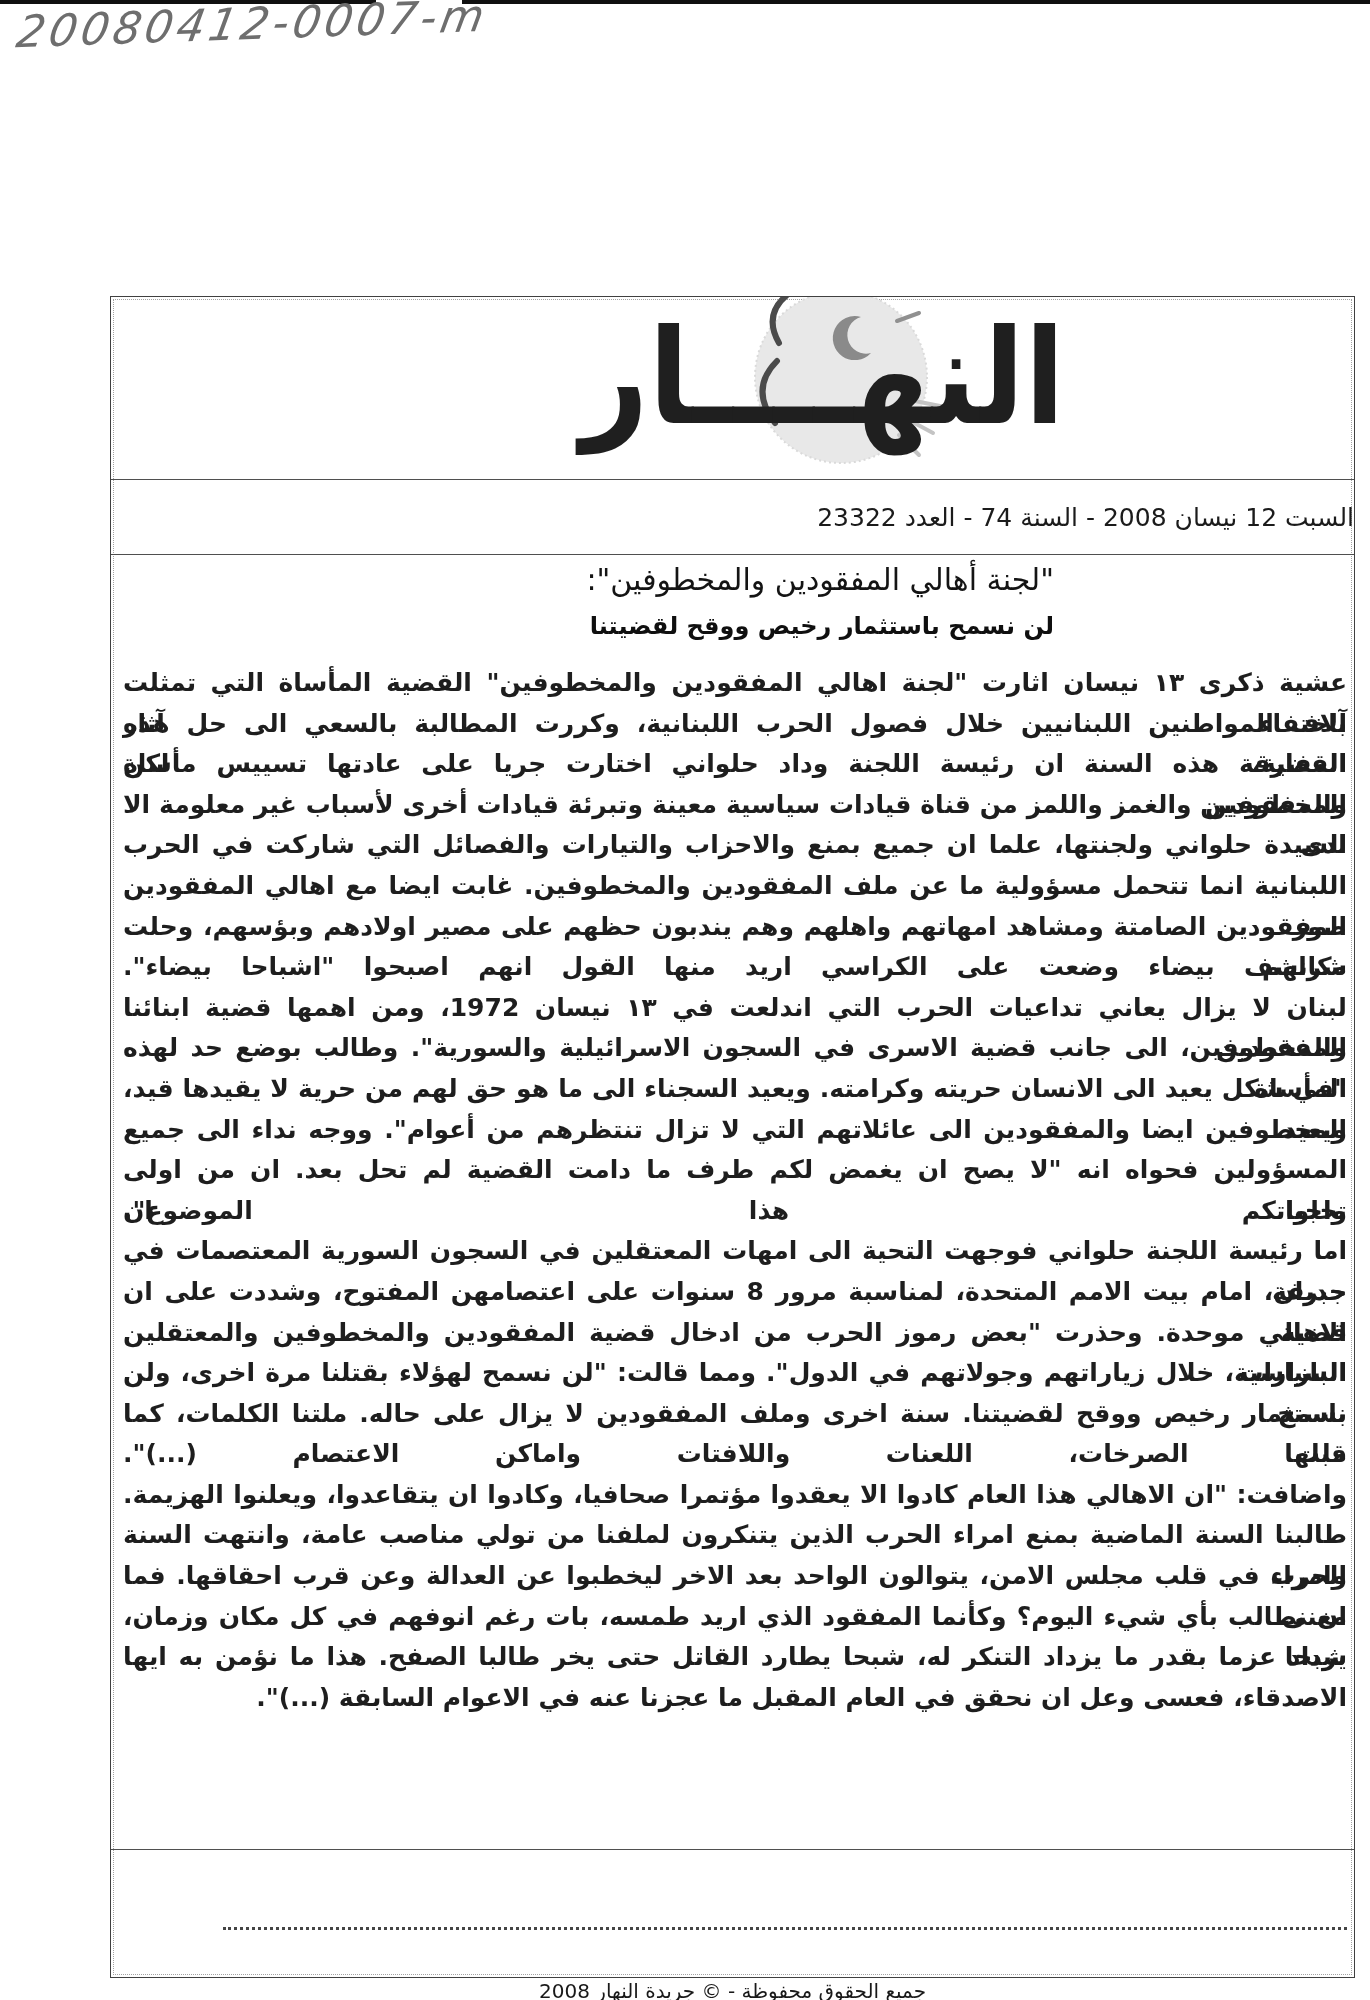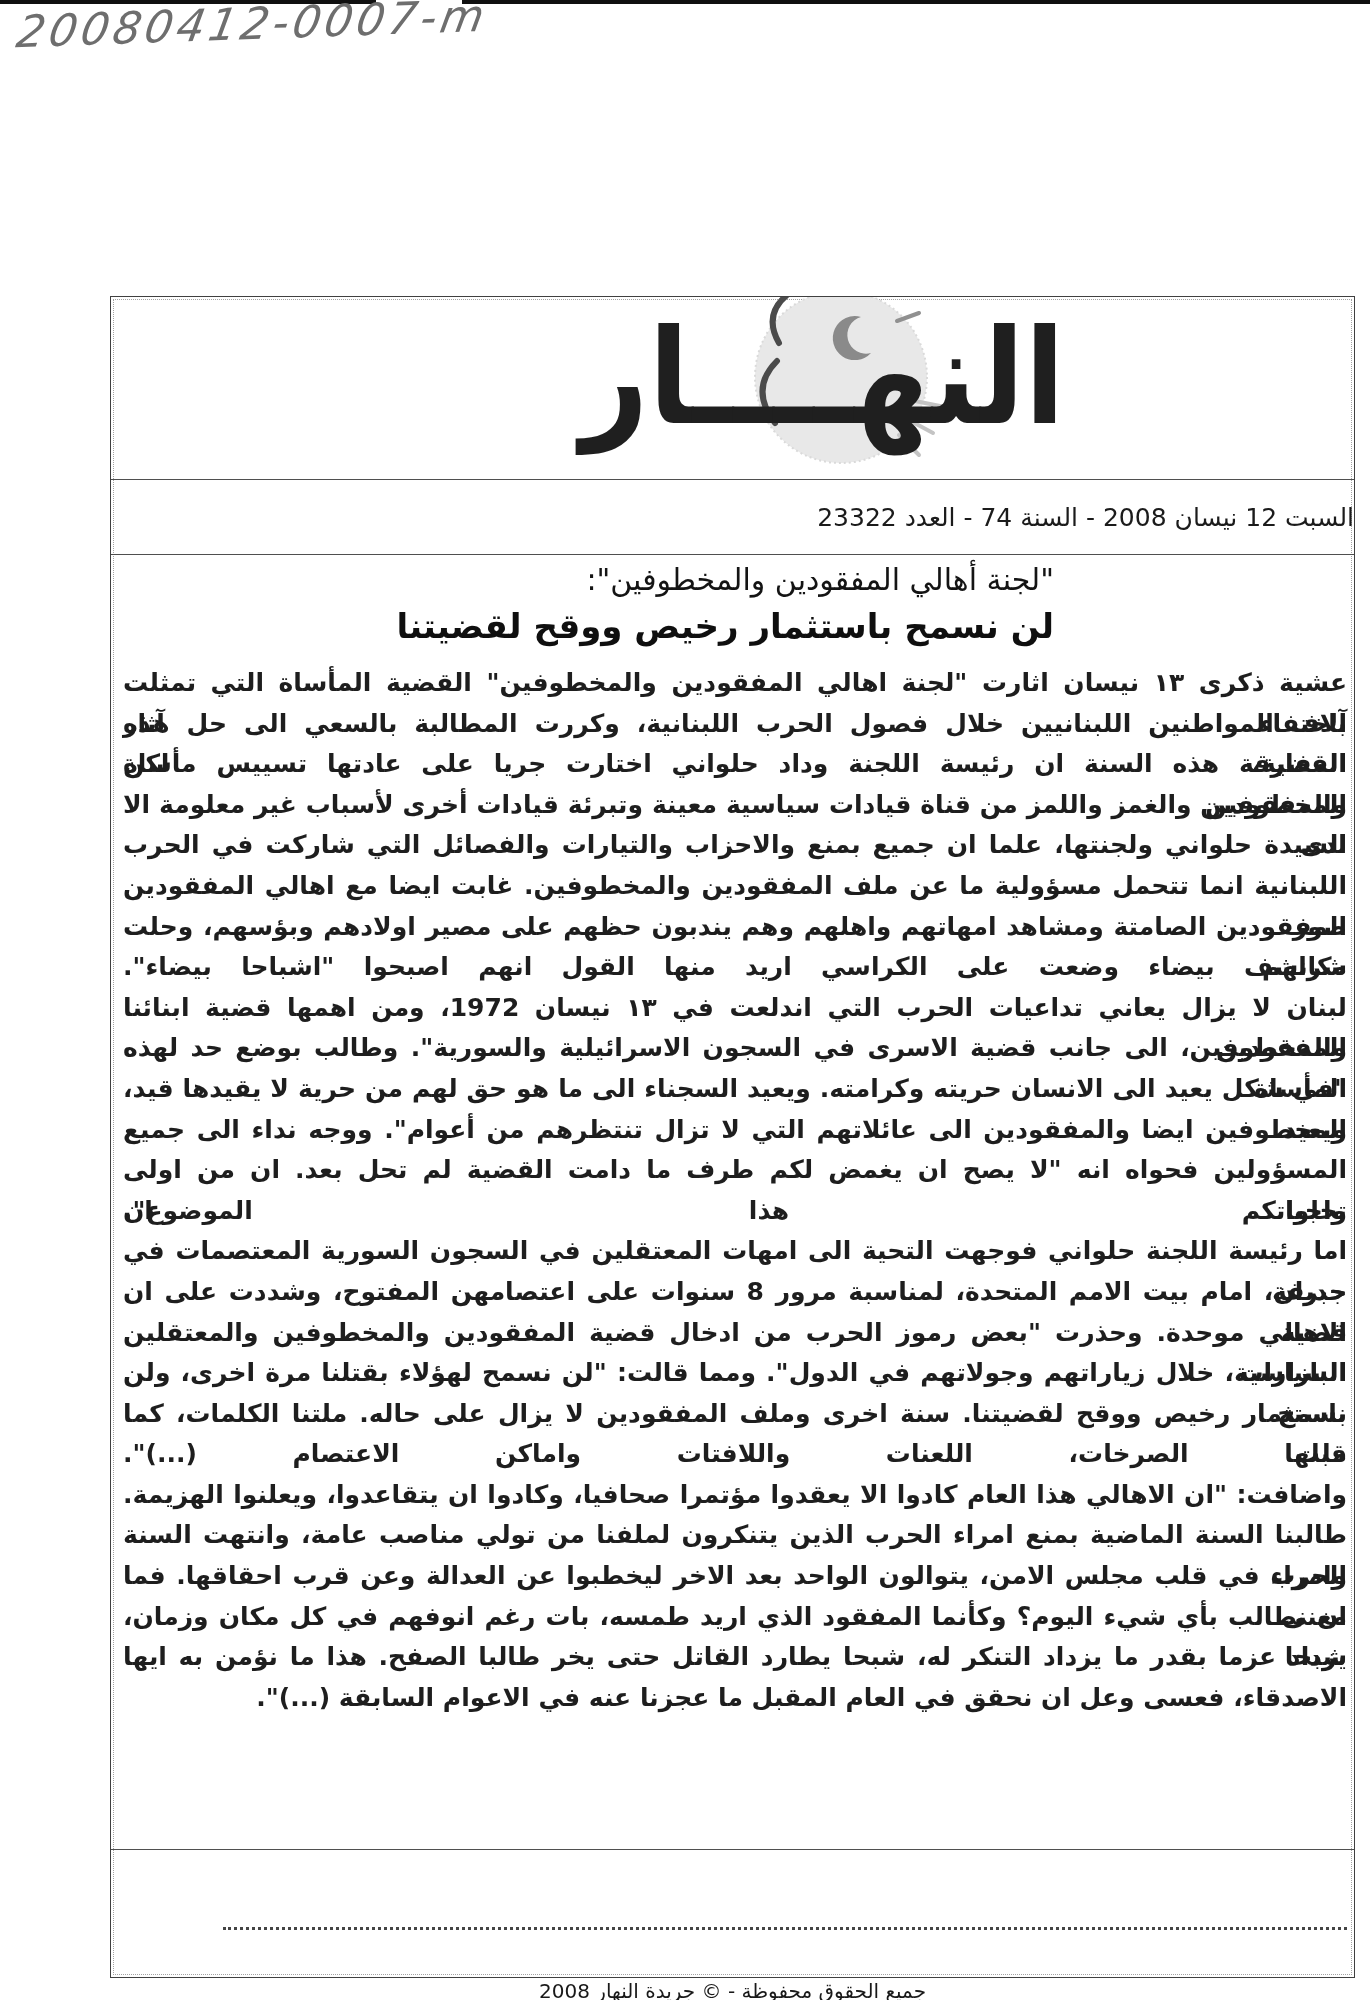--- a/index.html
+++ b/index.html
@@ -37,21 +37,21 @@
   .rule.r2{top:257px;}
   .rule.r3{top:1552px;}
 
   .issue-line{
     position:absolute;left:0;top:196px;width:100%;height:50px;line-height:50px;
     direction:rtl;font-size:25px;color:#1b1b1b;
   }
 
   .headline{position:absolute;left:0;right:0;top:262px;direction:rtl;text-align:right;padding-right:300px;box-sizing:border-box;}
   .headline .kicker{font-size:30px;line-height:42px;color:#141414;}
-  .headline .title{font-size:34px;line-height:50px;font-weight:bold;color:#0f0f0f;}
+  .headline .title{font-size:24px;line-height:50px;font-weight:bold;color:#0f0f0f;}
 
   .body-col{
     position:absolute;left:0;top:366px;width:100%;box-sizing:border-box;
     padding:0 7px 0 12px;direction:rtl;
   }
   .body-line{
     font-size:25px;color:#1e1e1e;height:40.6px;line-height:40.6px;
     text-align:justify;text-align-last:justify;white-space:normal;overflow:visible;font-weight:bold;
   }
   .body-line.line-last{text-align-last:right;}

